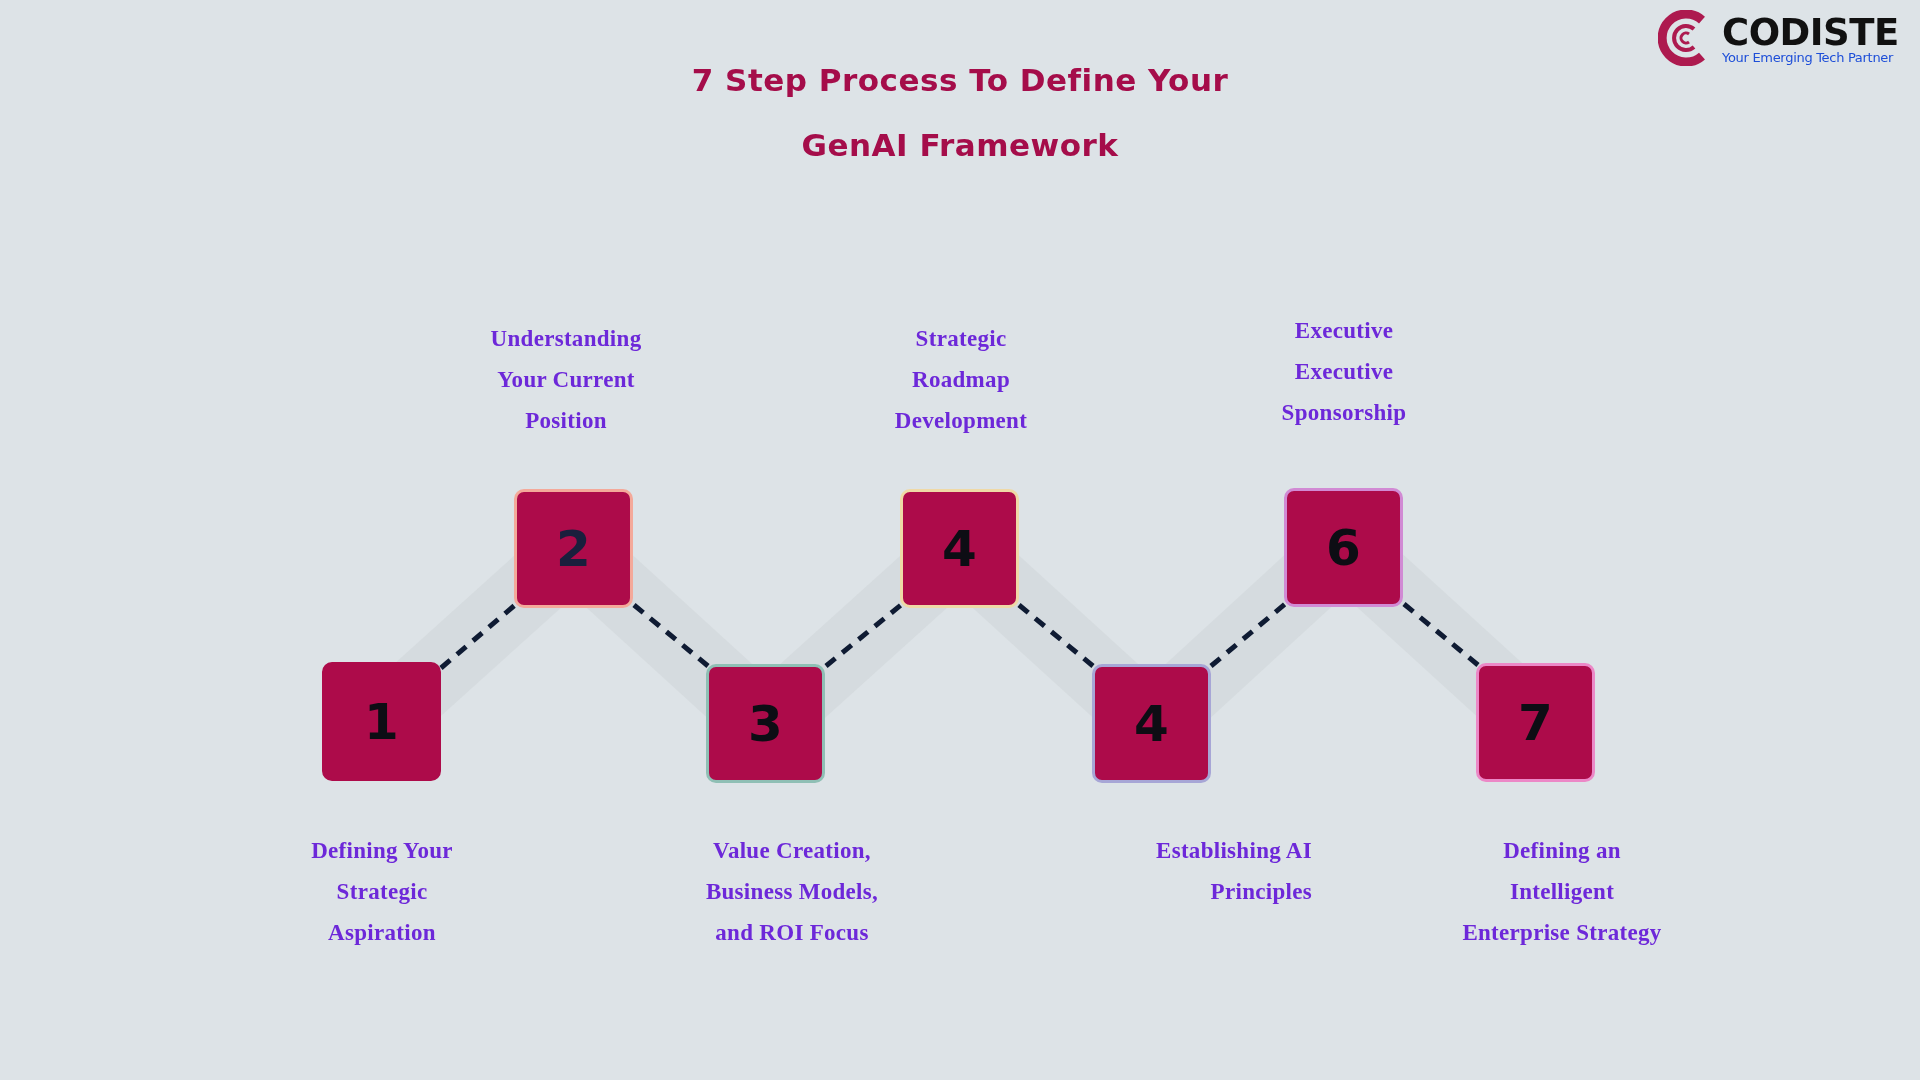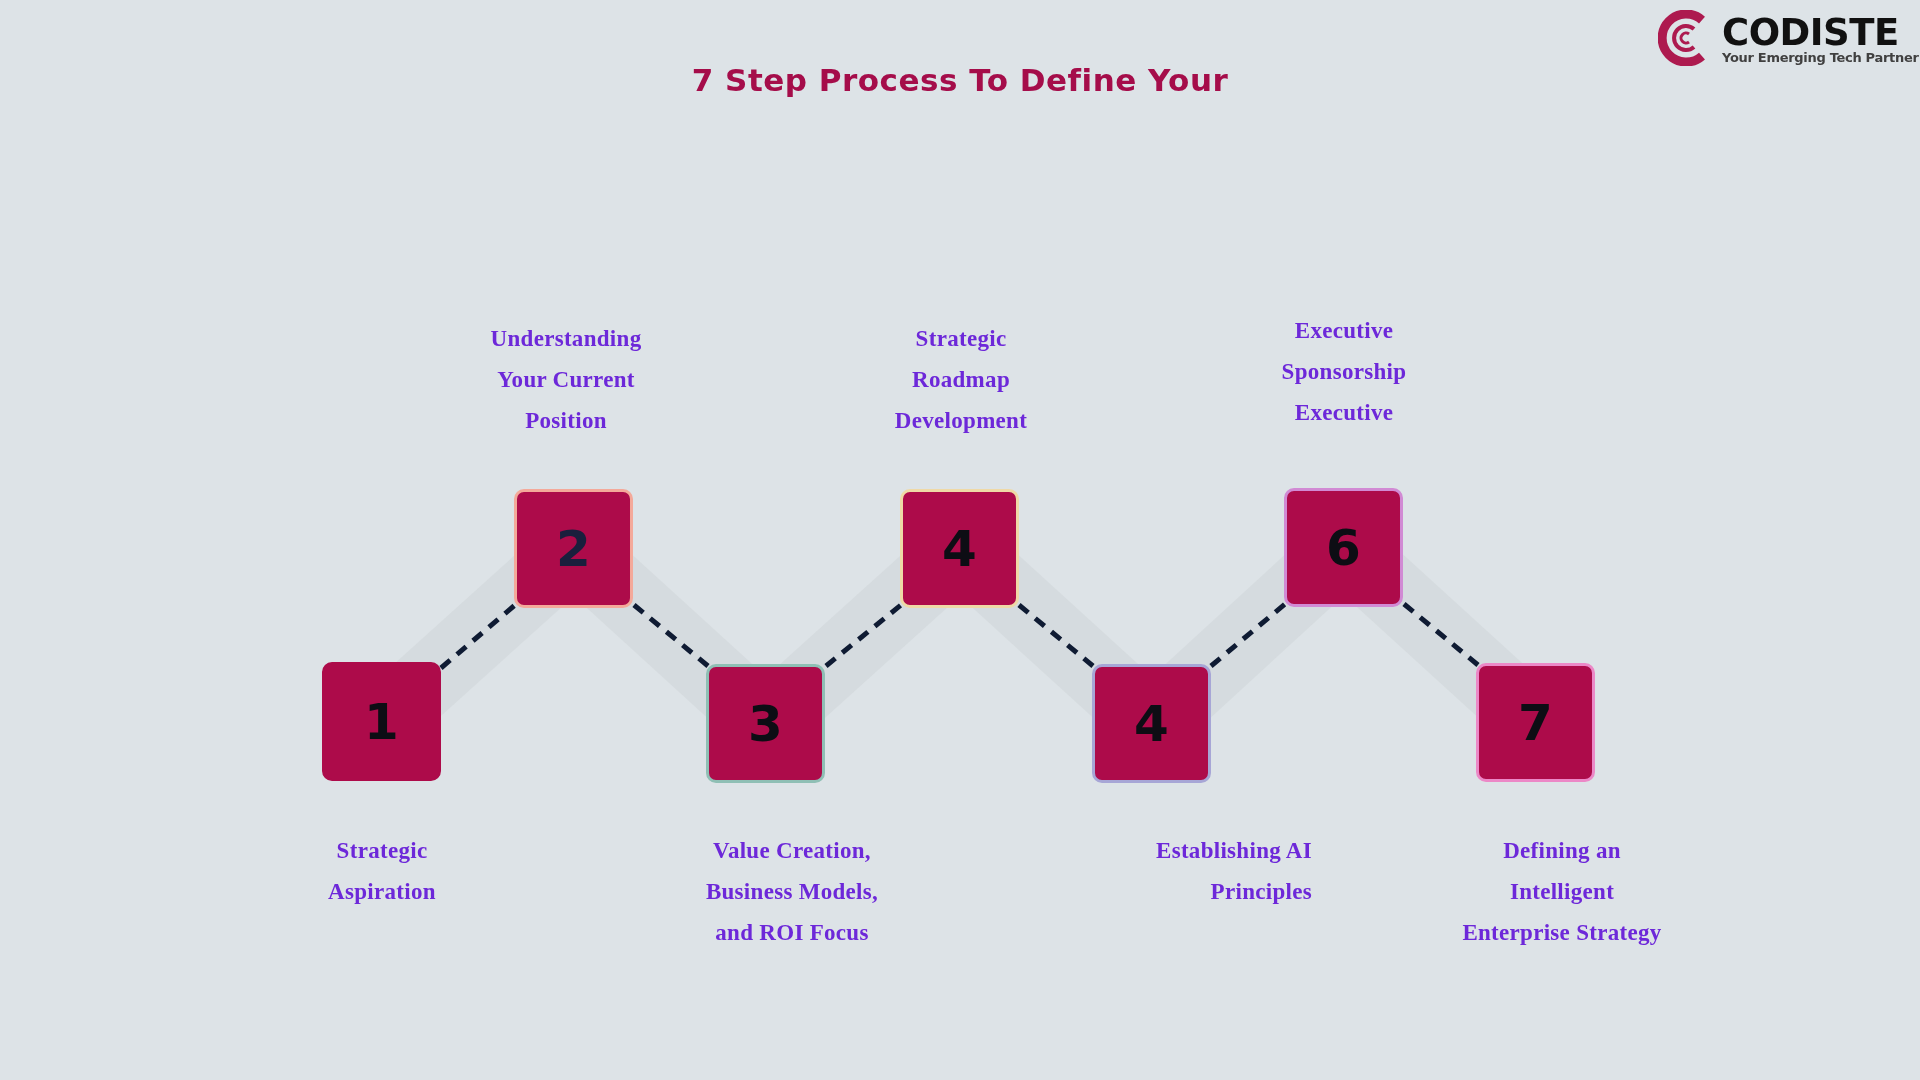--- a/index.html
+++ b/index.html
@@ -15,22 +15,22 @@
     font-size:31px; line-height:65px;
     font-family:"DejaVu Sans", sans-serif; letter-spacing:0.5px;
   }
   .logo { position:absolute; left:1658px; top:10px; width:252px; height:56px; }
   .logo-mark { position:absolute; left:0; top:0; width:54px; height:56px; }
   .logo-name {
     position:absolute; left:64px; top:4px; font-size:37px; font-weight:700;
     color:#111; font-family:"DejaVu Sans", sans-serif; letter-spacing:-0.5px; line-height:38px;
   }
   .logo-tag {
-    position:absolute; left:64px; top:40px; font-size:13px; font-weight:700;
-    color:#404040; font-family:"DejaVu Sans", sans-serif; white-space:nowrap; letter-spacing:-0.3px;
+    position:absolute; left:64px; top:40px; font-size:13px; font-weight:400;
+    color:#1d4ed8; font-family:"DejaVu Sans", sans-serif; white-space:nowrap; letter-spacing:-0.3px;
   }
   svg.paths { position:absolute; left:0; top:0; }
   .step-box {
     position:absolute; width:119px; height:119px; border-radius:10px;
     background:#ad0b4a; box-sizing:border-box;
     display:flex; align-items:center; justify-content:center;
   }
   .step-num {
     font-size:50px; font-weight:700; color:#0d0d14;
     font-family:"DejaVu Sans", sans-serif;
@@ -40,20 +40,21 @@
     color:#6d28d9; font-weight:700; font-size:23px; line-height:41px;
     font-family:Liberation Serif, serif; letter-spacing:0.3px;
   }
   .label span { display:block; }
 </style>
 </head>
 <body>
 
 <div class="title">
   <div>7 Step Process To Define Your</div>
+  <div>GenAI Framework</div>
 </div>
 
 <div class="logo">
   <svg class="logo-mark" viewBox="0 0 54 56">
     <path d="M44 10 A24 24 0 1 0 44 46" fill="none" stroke="#ad1a4f" stroke-width="9" stroke-linecap="butt"></path>
     <path d="M36 19 A12 12 0 1 0 36 37" fill="none" stroke="#ad1a4f" stroke-width="4"></path>
     <path d="M31 24 A5 5 0 1 0 31 32" fill="none" stroke="#ad1a4f" stroke-width="3"></path>
   </svg>
   <div class="logo-name">CODISTE</div>
   <div class="logo-tag">Your Emerging Tech Partner</div>
@@ -98,25 +99,26 @@
   <span>Your Current</span>
   <span>Position</span>
 </div>
 <div class="label" style="left:801px;top:318px;">
   <span>Strategic</span>
   <span>Roadmap</span>
   <span>Development</span>
 </div>
 <div class="label" style="left:1184px;top:310px;">
   <span>Executive</span>
+  <span>Executive</span>
   <span>Sponsorship</span>
-  <span>Executive</span>
 </div>
 
 <div class="label" style="left:222px;top:830px;">
+  <span>Defining Your</span>
   <span>Strategic</span>
   <span>Aspiration</span>
 </div>
 <div class="label" style="left:632px;top:830px;">
   <span>Value Creation,</span>
   <span>Business Models,</span>
   <span>and ROI Focus</span>
 </div>
 <div class="label" style="left:992px;top:830px;text-align:right;">
   <span>Establishing AI</span>

